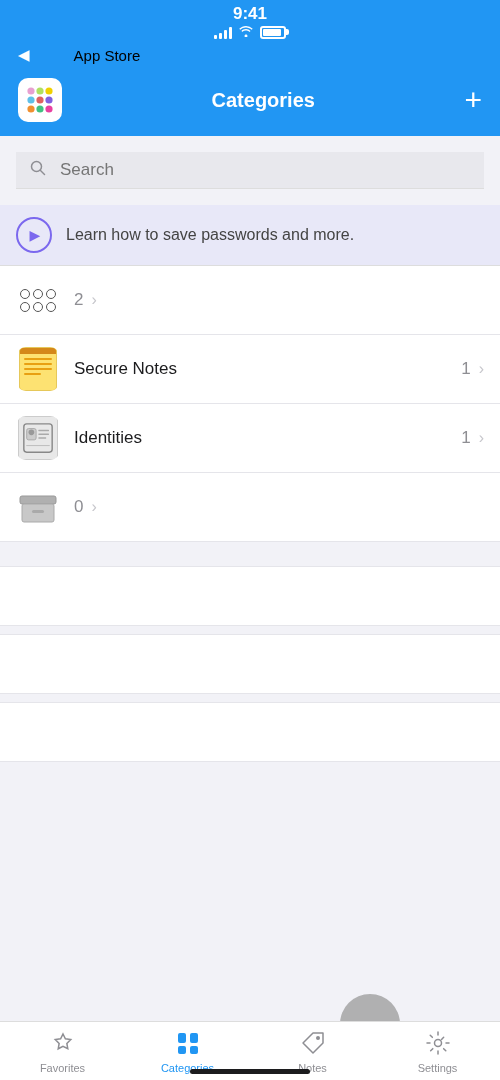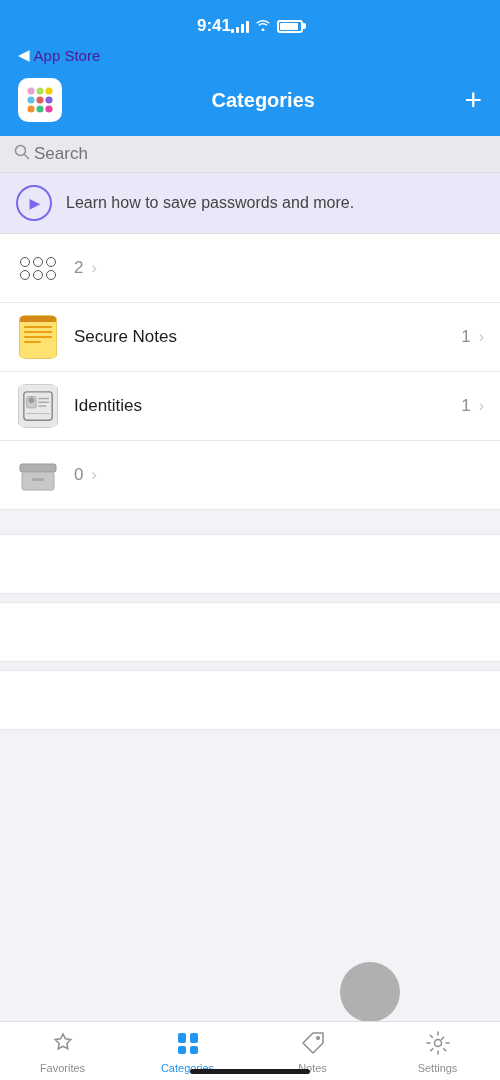--- a/index.html
+++ b/index.html
@@ -9,24 +9,25 @@
       min-height: 1080px;
       font-family: -apple-system, 'SF Pro Display', 'Helvetica Neue', Arial, sans-serif;
       background: #f2f2f7;
       overflow-x: hidden;
     }
 
     
     .status-bar {
       background: #2196f3;
       display: flex;
-      justify-content: center;
-      align-items: center;
-      padding: 12px 24px 4px;
+      justify-content: flex-end;
+      align-items: center;
+      padding: 12px 18px 4px;
       height: 44px;
+      flex-direction: column;
     }
     .status-time {
       color: white;
       font-weight: 700;
       font-size: 17px;
     }
     .status-icons {
       display: flex;
       align-items: center;
       gap: 6px;
@@ -80,22 +81,23 @@
       padding: 2px 18px 6px;
       display: flex;
       align-items: center;
     }
     .nav-back-arrow {
       color: white;
       font-size: 15px;
       margin-right: 4px;
     }
     .nav-back-label {
-      color: #4c1d95;
+      color: #000000;
       font-size: 15px;
+      margin-left: 40px;
     }
 
     
     .nav-bar {
       background: #2196f3;
       display: flex;
       align-items: center;
       justify-content: space-between;
       padding: 8px 18px 14px;
     }
@@ -131,25 +133,25 @@
       color: white;
       font-size: 30px;
       font-weight: 300;
       line-height: 1;
       cursor: pointer;
     }
 
     
     .search-bar {
       background: #e8e8ed;
-      margin: 0;
+      margin: 16px;
       padding: 8px 14px;
       display: flex;
       align-items: center;
-      gap: 4px;
+      gap: 14px;
       border-bottom: 1px solid #ddd;
     }
     .search-icon-wrap {
       color: #8e8e93;
       font-size: 16px;
     }
     .search-input {
       background: none;
       border: none;
       outline: none;

